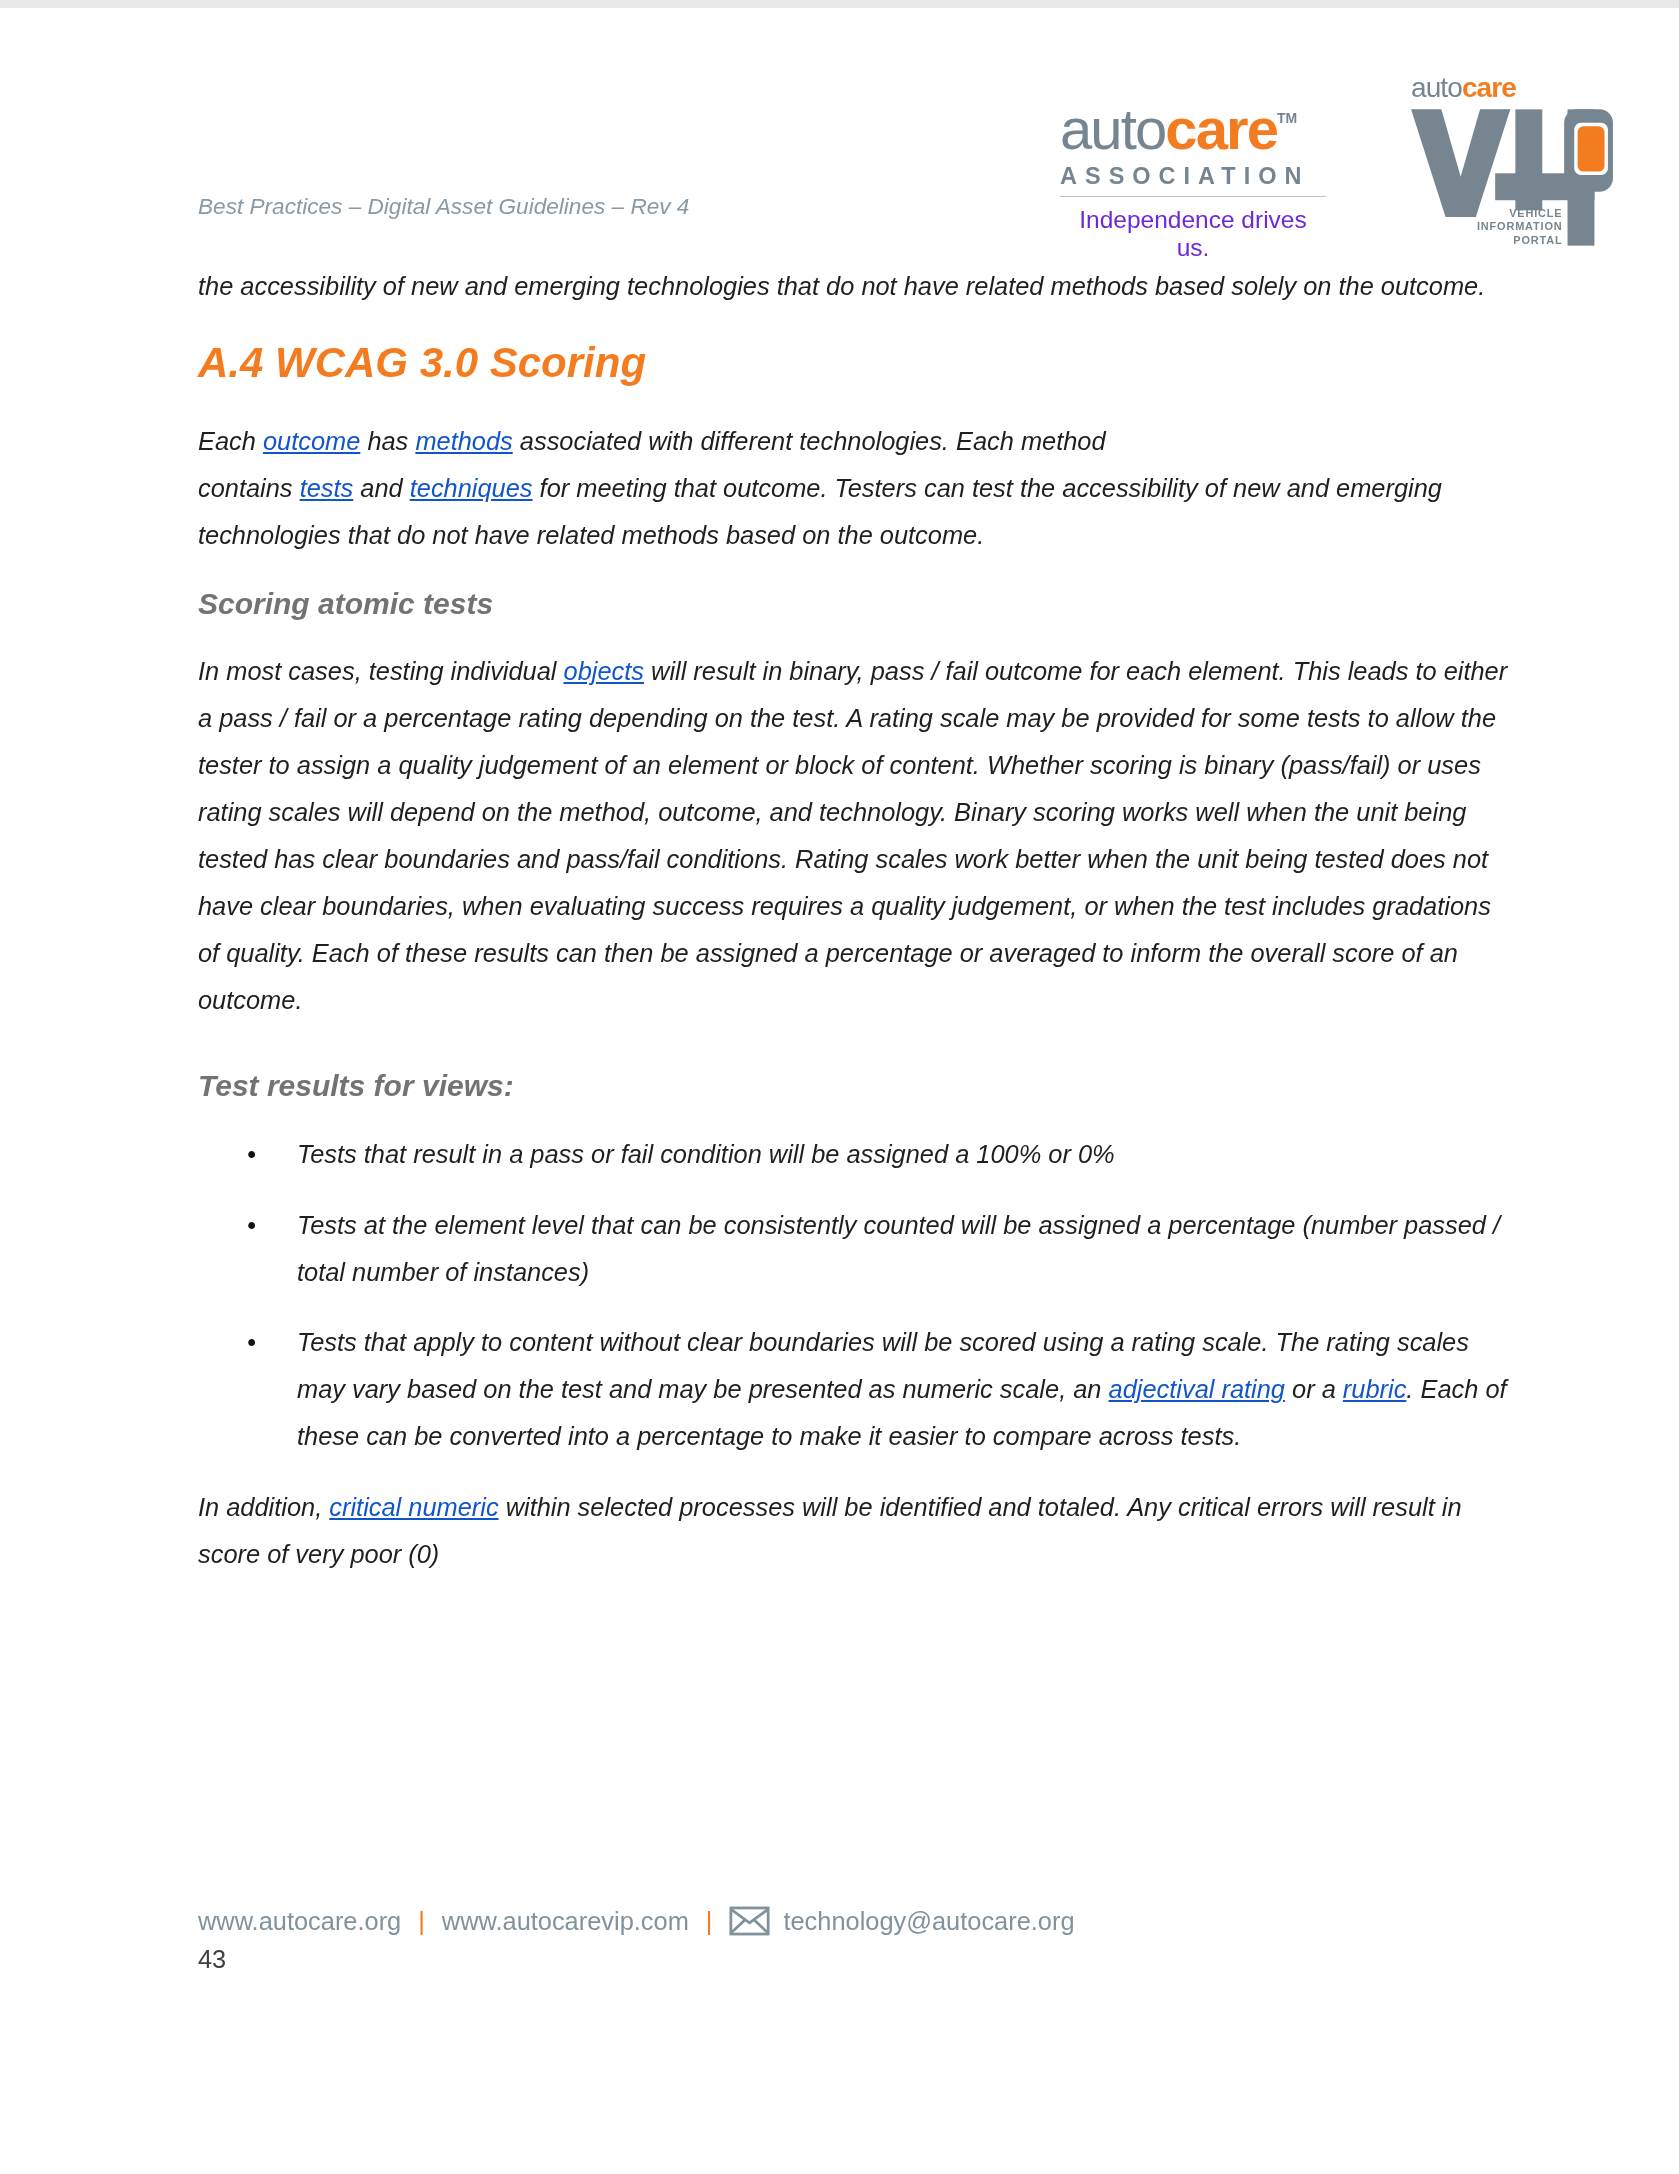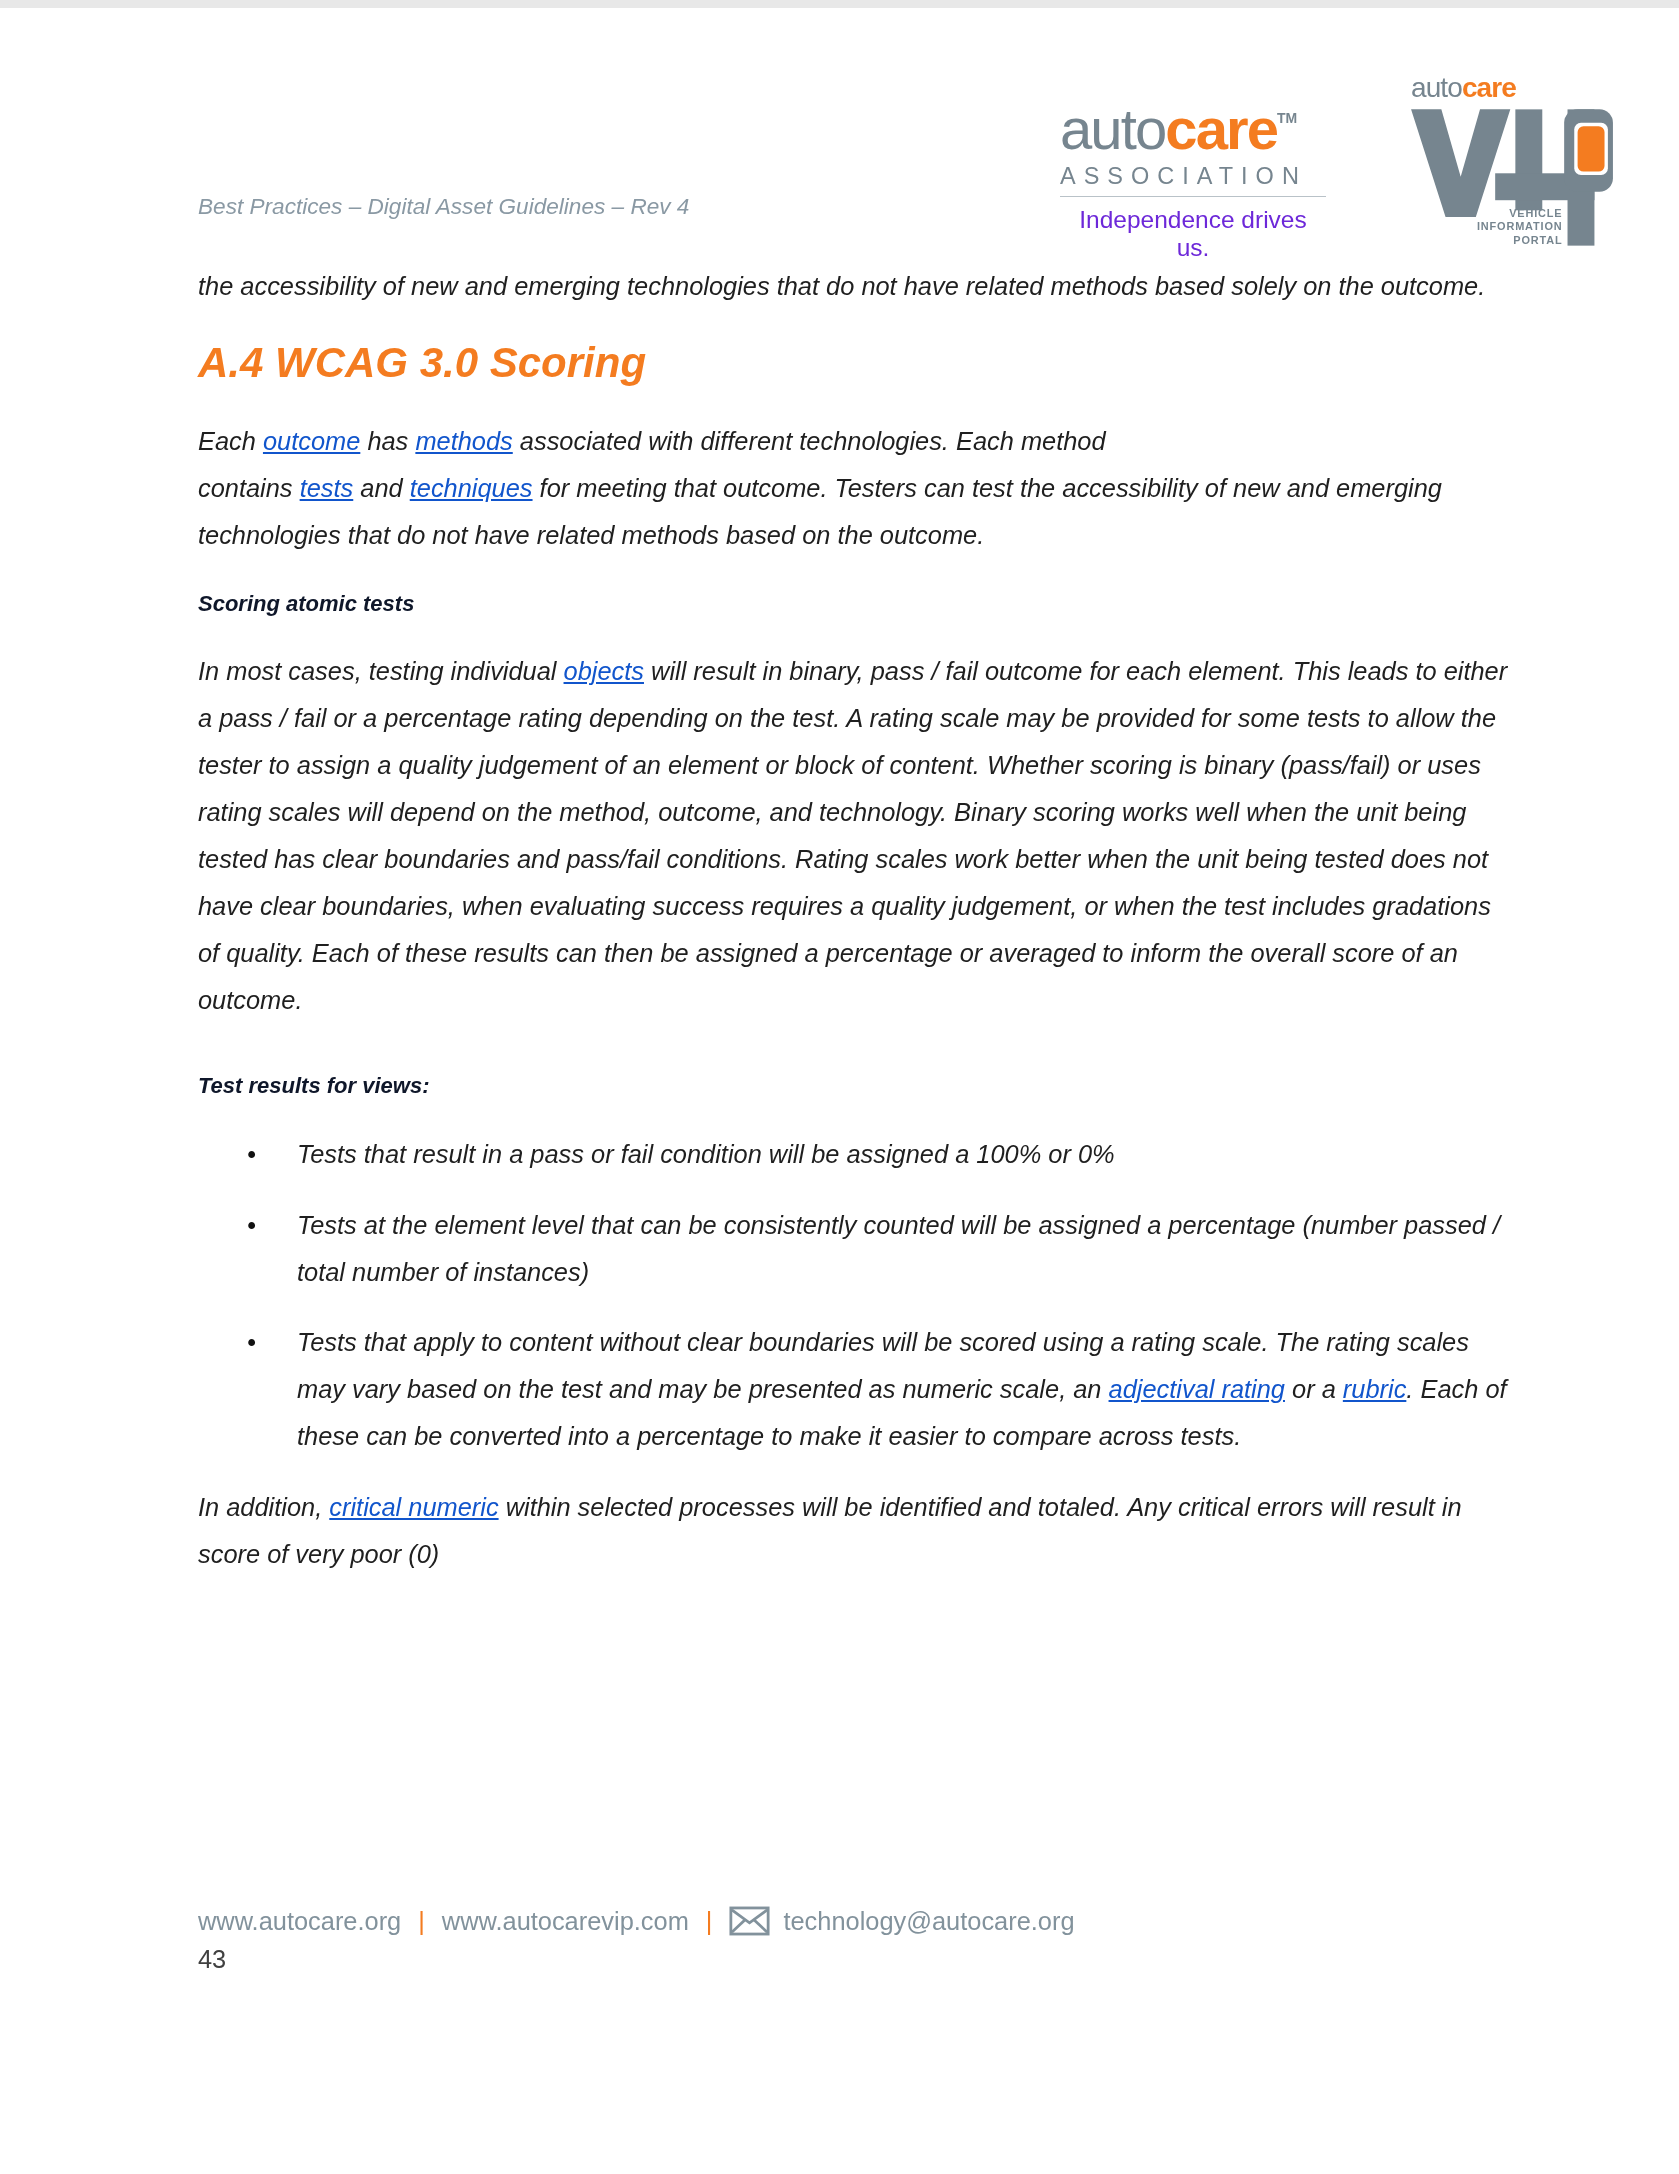--- a/index.html
+++ b/index.html
@@ -13,39 +13,39 @@
     margin:8px auto;
   }
   .main { position:absolute; left:198px; top:185px; width:1318px;font-style:italic; }
 
   .doc-header { font-size:22.6px; line-height:28px; color:#8a99a4; margin:0 0 42px 0; }
 
   p.body { font-size:25.4px; line-height:47px; margin:0; }
   p.intro    { margin-bottom:26px; }
   h1.section { font-size:42px; line-height:53px; color:#f47c20; font-weight:bold; margin:0 0 29px 0; }
   p.methods  { margin-bottom:23.5px; }
-  h2.sub     { font-size:22px; line-height:41px; font-weight:bold; color:#0f172a; margin:0 0 24.5px 0; }
+  h2.sub     { font-size:30px; line-height:41px; font-weight:bold; color:#737373; margin:0 0 24.5px 0; }
   p.atomic   { margin-bottom:41px; }
   h2.views   { margin-bottom:25.4px; }
   ul.tests   { list-style:none; margin:0; padding:0; }
   ul.tests li {
     position:relative; padding-left:99px; margin:0 0 23.5px 0;
     font-size:25.4px; line-height:47px;
   }
   ul.tests li .bullet { position:absolute; left:49px; top:0; color:#111; }
   p.critical { margin-bottom:0; }
 
   a.doc-link { color:#1155cc; text-decoration:underline; cursor:pointer; }
 
   
   .assoc-logo { position:absolute; left:1060px; top:92px; width:282px; }
   .assoc-brand { font-size:58px; line-height:1.0; letter-spacing:-1.9px; color:#76858f; font-weight:500; white-space:nowrap; }
   .assoc-brand .care { color:#f47c20; font-weight:600; }
   .assoc-brand .tm { font-size:14px; vertical-align:26px; letter-spacing:0; color:#76858f; font-weight:bold; }
-  .assoc-sub { font-size:23.5px; letter-spacing:8px; color:#76858f; font-weight:400; margin-top:4.7px; white-space:nowrap; }
+  .assoc-sub { font-size:23.5px; letter-spacing:8px; color:#76858f; font-weight:700; margin-top:4.7px; white-space:nowrap; }
   .assoc-rule { border:none; border-top:1.9px solid #b9c2c8; margin:6.6px 0 8.5px 0; width:266px; }
   .assoc-tagline { color:#6d28d9; font-size:24.5px; font-weight:500; text-align:center; width:266px; }
 
   .vip-logo { position:absolute; left:1411px; top:66px; width:209px; }
   .vip-brand { font-size:28px; line-height:1.0; letter-spacing:-0.9px; color:#76858f; font-weight:500; white-space:nowrap; }
   .vip-brand .care { color:#f47c20; font-weight:700; }
   .vip-mark-wrap { margin-top:3.8px; }
 
   
   .footer { position:absolute; left:198px; top:1898px; font-size:25.4px; color:#82929c; }

